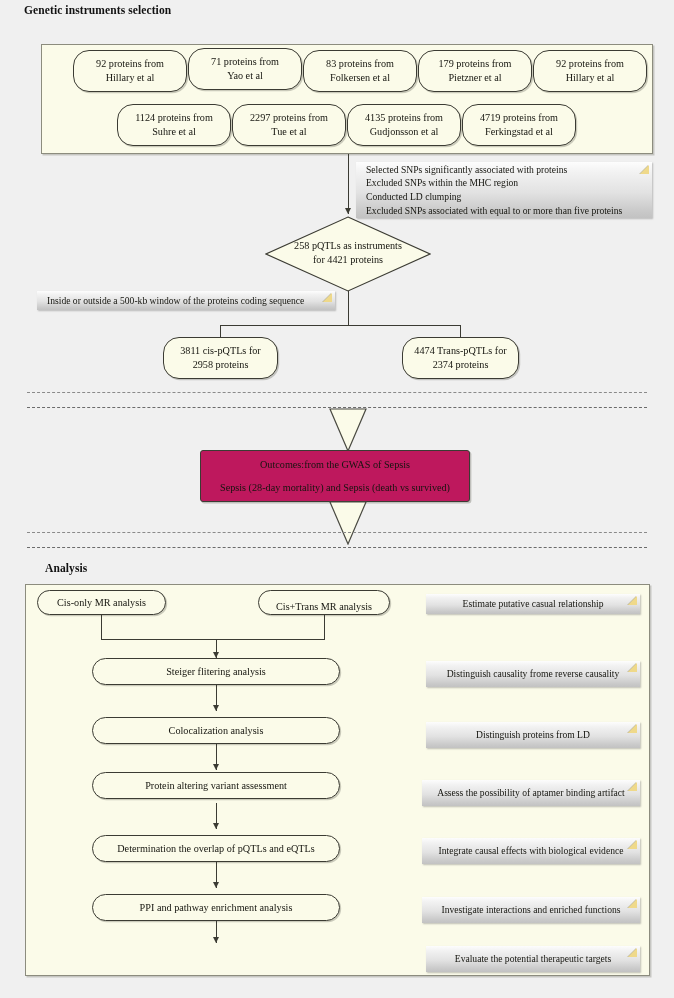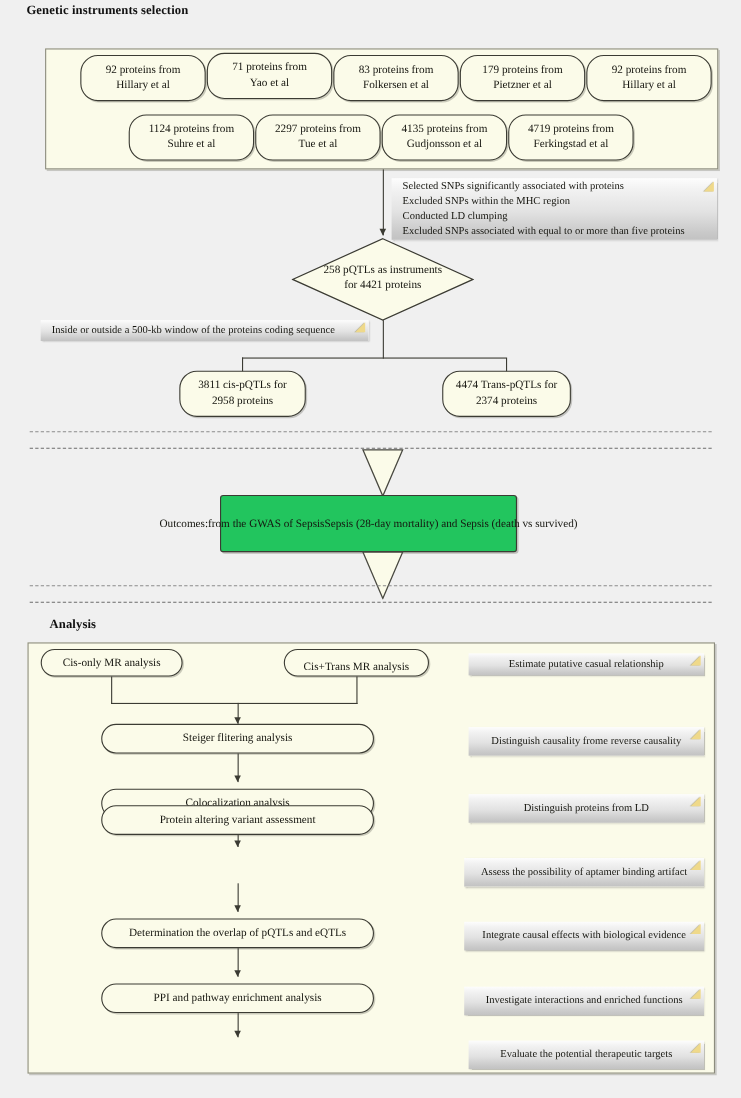--- a/index.html
+++ b/index.html
@@ -51,25 +51,25 @@
     text-align: center;
     font-size: 10.2px;
     line-height: 1.35;
     color: #15150f;
     box-shadow: 1.2px 1.2px 0 rgba(90,90,80,0.30);
   }
   .node .ln { display: block; white-space: nowrap; }
 
   
   .rectnode {
-    background: #22c55e;
+    background: #be185d;
     border: 1px solid #3b3b33;
     border-radius: 3px;
     display: flex;
-    flex-direction: row;
+    flex-direction: column;
     align-items: center;
     justify-content: center;
     text-align: center;
     font-size: 10.2px;
     color: #15150f;
     box-shadow: 1.4px 1.4px 0 rgba(90,90,80,0.33);
   }
   .rectnode .ln { display: block; white-space: nowrap; margin: 6px 0; }
 
   
@@ -274,21 +274,21 @@
   </div>
   <div class="abs vline" style="left:216px; top:685px; height:26px;"></div>
   <div class="arrow-down" style="left:212.5px; top:705px;"></div>
 
   <div class="abs node" style="left:92px; top:717px; width:248px; height:27px; border-radius:14px;">
     <span class="ln">Colocalization analysis</span>
   </div>
   <div class="abs vline" style="left:216px; top:744px; height:26px;"></div>
   <div class="arrow-down" style="left:212.5px; top:764px;"></div>
 
-  <div class="abs node" style="left:92px; top:732px; width:248px; height:27px; border-radius:14px;">
+  <div class="abs node" style="left:92px; top:772px; width:248px; height:27px; border-radius:14px;">
     <span class="ln">Protein altering variant assessment</span>
   </div>
   <div class="abs vline" style="left:216px; top:803px; height:26px;"></div>
   <div class="arrow-down" style="left:212.5px; top:823px;"></div>
 
   <div class="abs node" style="left:92px; top:835px; width:248px; height:27px; border-radius:14px;">
     <span class="ln">Determination the overlap of pQTLs and eQTLs</span>
   </div>
   <div class="abs vline" style="left:216px; top:862px; height:26px;"></div>
   <div class="arrow-down" style="left:212.5px; top:882px;"></div>

